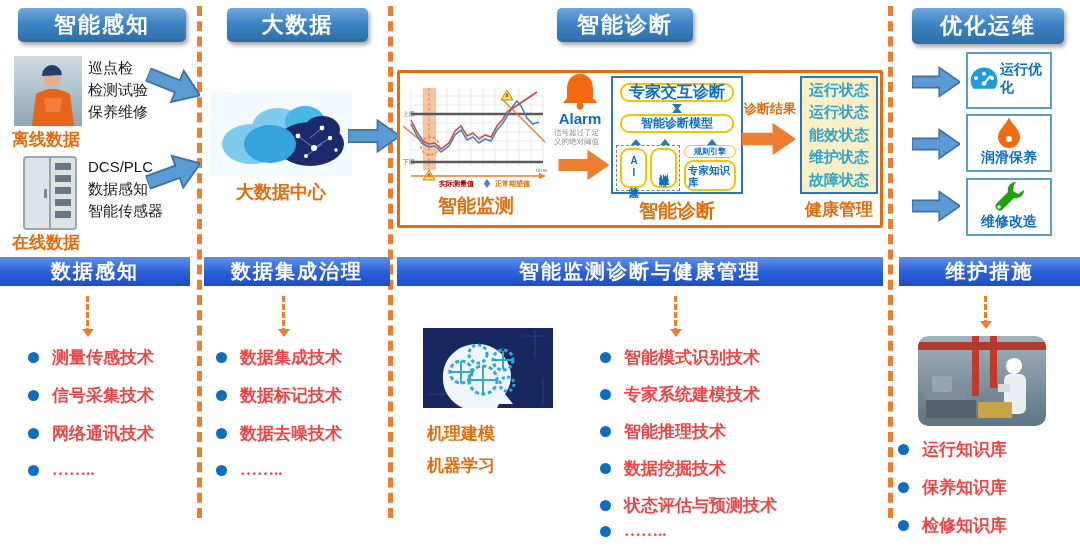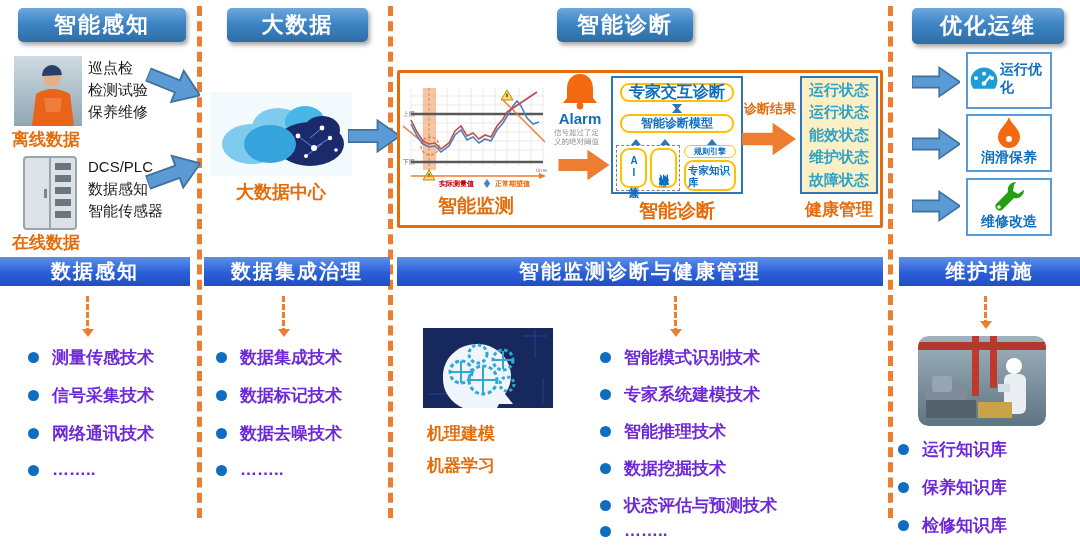--- a/index.html
+++ b/index.html
@@ -10,21 +10,21 @@
        color:#fff;font-weight:bold;font-size:22px;display:flex;align-items:center;justify-content:center;
        border-radius:5px;box-shadow:2px 3px 4px rgba(0,0,0,.35);letter-spacing:2px;}
   .banner{background:linear-gradient(180deg,#5E8FE8 0%,#2B5FD9 55%,#1E4FC0 100%);
        color:#fff;font-weight:bold;font-size:20px;display:flex;align-items:center;justify-content:center;
        border-radius:0;letter-spacing:2px;}
   .sep{width:0;border-left:5px dashed #ED7D31;}
   .olabel{color:#E46C0A;font-weight:bold;text-align:center;}
   .ktext{color:#1a1a1a;font-size:15px;line-height:22px;}
   .list .li{display:flex;align-items:center;margin-bottom:15px;}
   .bullet{width:11px;height:11px;border-radius:50%;background:#0D6EC1;margin-right:13px;flex:0 0 auto;}
-  .btxt{color:#6d28d9;font-weight:bold;font-size:17px;white-space:nowrap;}
+  .btxt{color:#ef4444;font-weight:bold;font-size:17px;white-space:nowrap;font-family:Liberation Serif, serif;}
   .obox{border:2px solid #FFC000;border-radius:9px;background:#fff;color:#0D6EC1;font-weight:bold;
         display:flex;align-items:center;justify-content:center;box-sizing:border-box;}
   .vtext{writing-mode:vertical-lr;text-orientation:upright;letter-spacing:1px;}
   .darrow{width:0;border-left:3px dashed #ED7D31;}
   .darrow:after{content:"";position:absolute;left:-7px;bottom:-9px;border:6px solid transparent;border-top:8px solid #ED7D31;}
   .uparrow{width:2px;background:#2E75B6;}
   .uparrow:before{content:"";position:absolute;top:-6px;left:-4px;border:5px solid transparent;border-bottom:6px solid #2E75B6;}
   .udarrow{width:2px;background:#2E75B6;}
   .udarrow:before{content:"";position:absolute;top:-5px;left:-4px;border:5px solid transparent;border-bottom:6px solid #2E75B6;}
   .udarrow:after{content:"";position:absolute;bottom:-5px;left:-4px;border:5px solid transparent;border-top:6px solid #2E75B6;}

